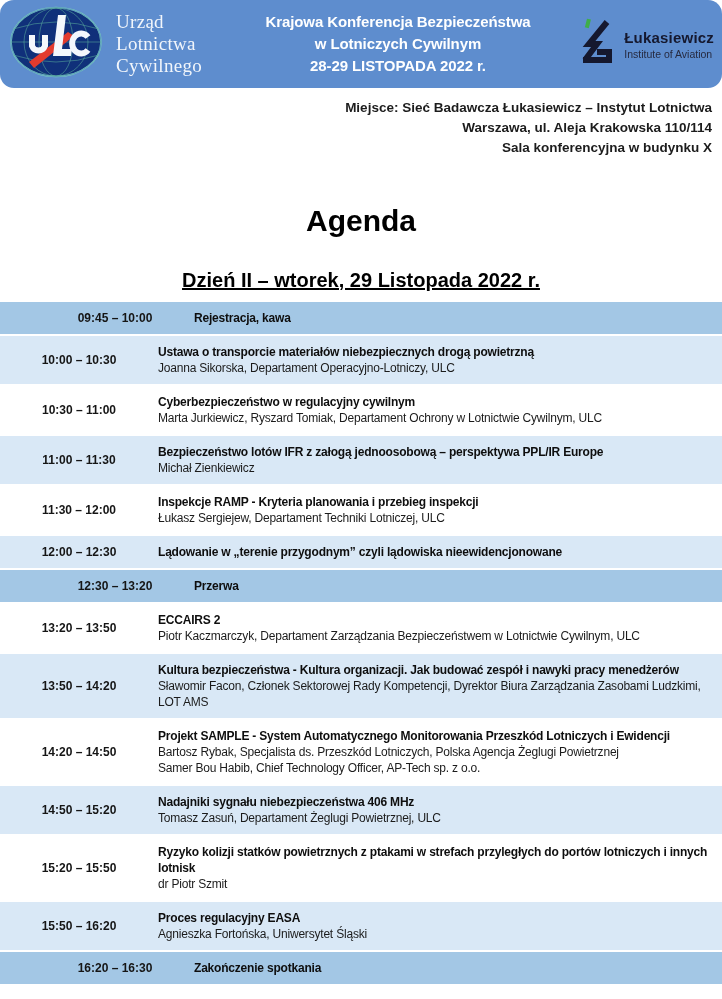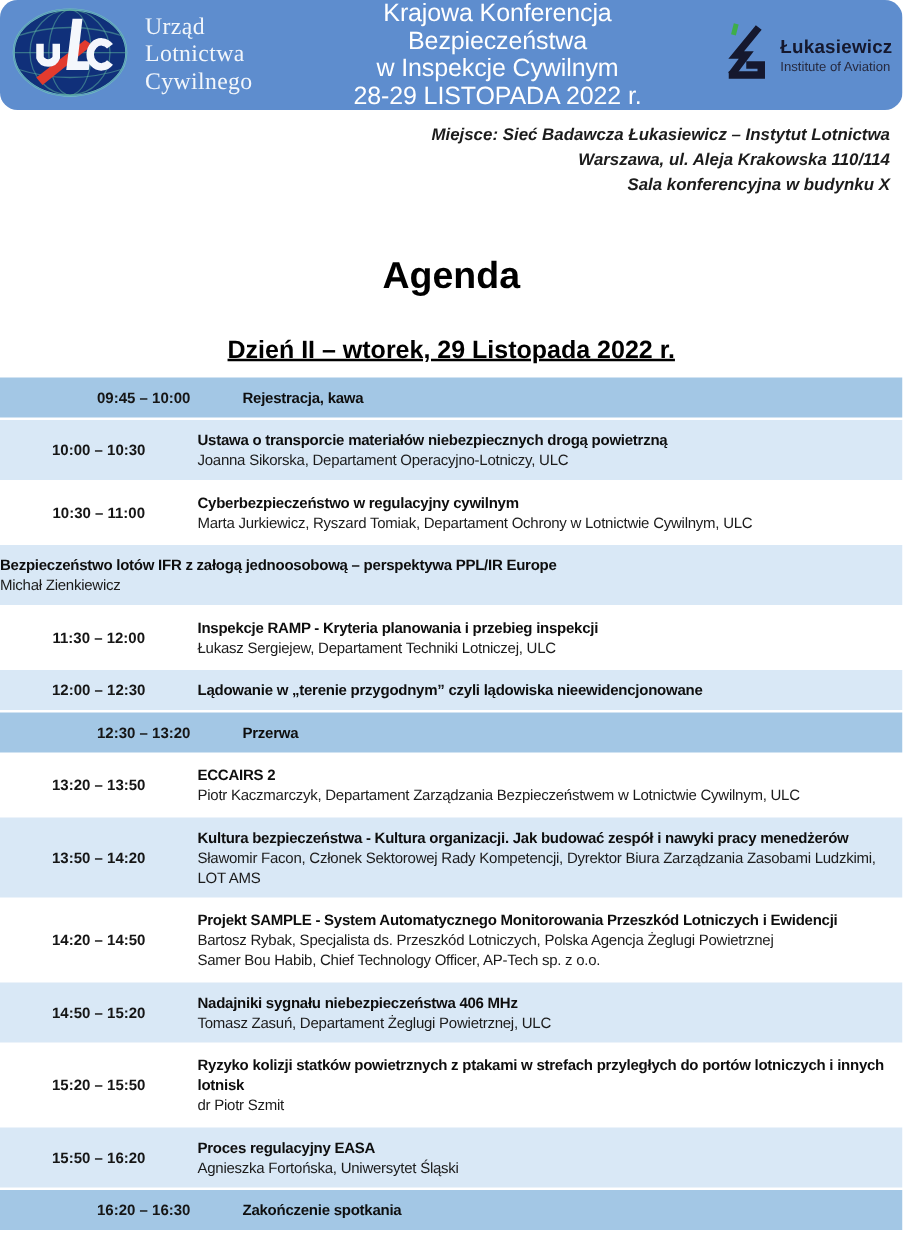--- a/index.html
+++ b/index.html
@@ -5,29 +5,29 @@
   * { margin:0; padding:0; box-sizing:border-box; }
   html,body { width:722px; height:999px; overflow:hidden; background:#fff;
     font-family:"Liberation Sans","DejaVu Sans",sans-serif; }
 
   
   .topbar { height:88px; background:var(--header-blue,#5e8dce);
     display:flex; align-items:center; padding:0 8px;border-radius:14px; }
   .ulc-block { display:flex; align-items:center; gap:12px; width:232px; flex:0 0 232px; }
   .ulc-text { font-family:"Liberation Serif","DejaVu Serif",serif; color:#f2f6fb;
     font-size:19px; line-height:22px; letter-spacing:.3px; }
-  .conf-title { flex:1; text-align:center; color:#fff; font-weight:normal;
-    font-size:20px; line-height:22px; letter-spacing:-.1px; }
+  .conf-title { flex:1; text-align:center; color:#fff; font-weight:bold;
+    font-size:15px; line-height:22px; letter-spacing:-.1px; }
   .luka-block { display:flex; align-items:center; gap:7px; flex:0 0 158px; justify-content:flex-end; }
   .luka-text { text-align:left; }
   .luka-name { font-size:15px; font-weight:800; color:var(--logo-navy,#15182e); letter-spacing:.2px; }
   .luka-sub  { font-size:10.5px; color:#262a40; margin-top:2px; }
 
   
-  .venue { text-align:right; padding:10px 10px 0 0; font-style:italic; font-weight:bold;
+  .venue { text-align:right; padding:10px 10px 0 0; font-weight:bold;
     font-size:13.5px; line-height:20px; color:#1c1c1c; }
 
   
   .agenda-title { text-align:center; margin-top:46px; font-size:30px; font-weight:bold; color:#000; }
   .day-heading  { text-align:center; margin-top:31px; font-size:20px; color:#000;
     text-decoration:underline; }
 
   
   .schedule { margin-top:10px; }
   .row { display:flex; margin-bottom:2px; padding:8px 0; }
@@ -62,21 +62,21 @@
     </span>
     <div class="ulc-text">
       <div>Urząd</div>
       <div>Lotnictwa</div>
       <div>Cywilnego</div>
     </div>
   </div>
 
   <div class="conf-title">
     <div>Krajowa Konferencja Bezpieczeństwa</div>
-    <div>w Inspekcje Cywilnym</div>
+    <div>w Lotniczych Cywilnym</div>
     <div>28-29 LISTOPADA 2022 r.</div>
   </div>
 
   <div class="luka-block">
     <span>
       <svg width="42" height="52" viewBox="0 0 42 52">
         <rect x="11" y="3" width="4" height="9" fill="#3fae49" transform="rotate(14 13 7)"></rect>
         <path d="M32 6 L14 28 H22 L10 44" fill="none" stroke="#15182e" stroke-width="6" stroke-linejoin="miter"></path>
         <path d="M8 44 H34 V36 H22" fill="none" stroke="#15182e" stroke-width="6"></path>
       </svg>
@@ -112,20 +112,21 @@
       </div>
     </div>
     <div class="row white">
       <div class="time">10:30 – 11:00</div>
       <div class="session">
         <div class="stitle">Cyberbezpieczeństwo w regulacyjny cywilnym</div>
         <div class="speaker">Marta Jurkiewicz, Ryszard Tomiak, Departament Ochrony w Lotnictwie Cywilnym, ULC</div>
       </div>
     </div>
     <div class="row light">
+      <div class="time">11:00 – 11:30</div>
       <div class="session">
         <div class="stitle">Bezpieczeństwo lotów IFR z załogą jednoosobową – perspektywa PPL/IR Europe</div>
         <div class="speaker">Michał Zienkiewicz</div>
       </div>
     </div>
     <div class="row white">
       <div class="time">11:30 – 12:00</div>
       <div class="session">
         <div class="stitle">Inspekcje RAMP - Kryteria planowania i przebieg inspekcji</div>
         <div class="speaker">Łukasz Sergiejew, Departament Techniki Lotniczej, ULC</div>

